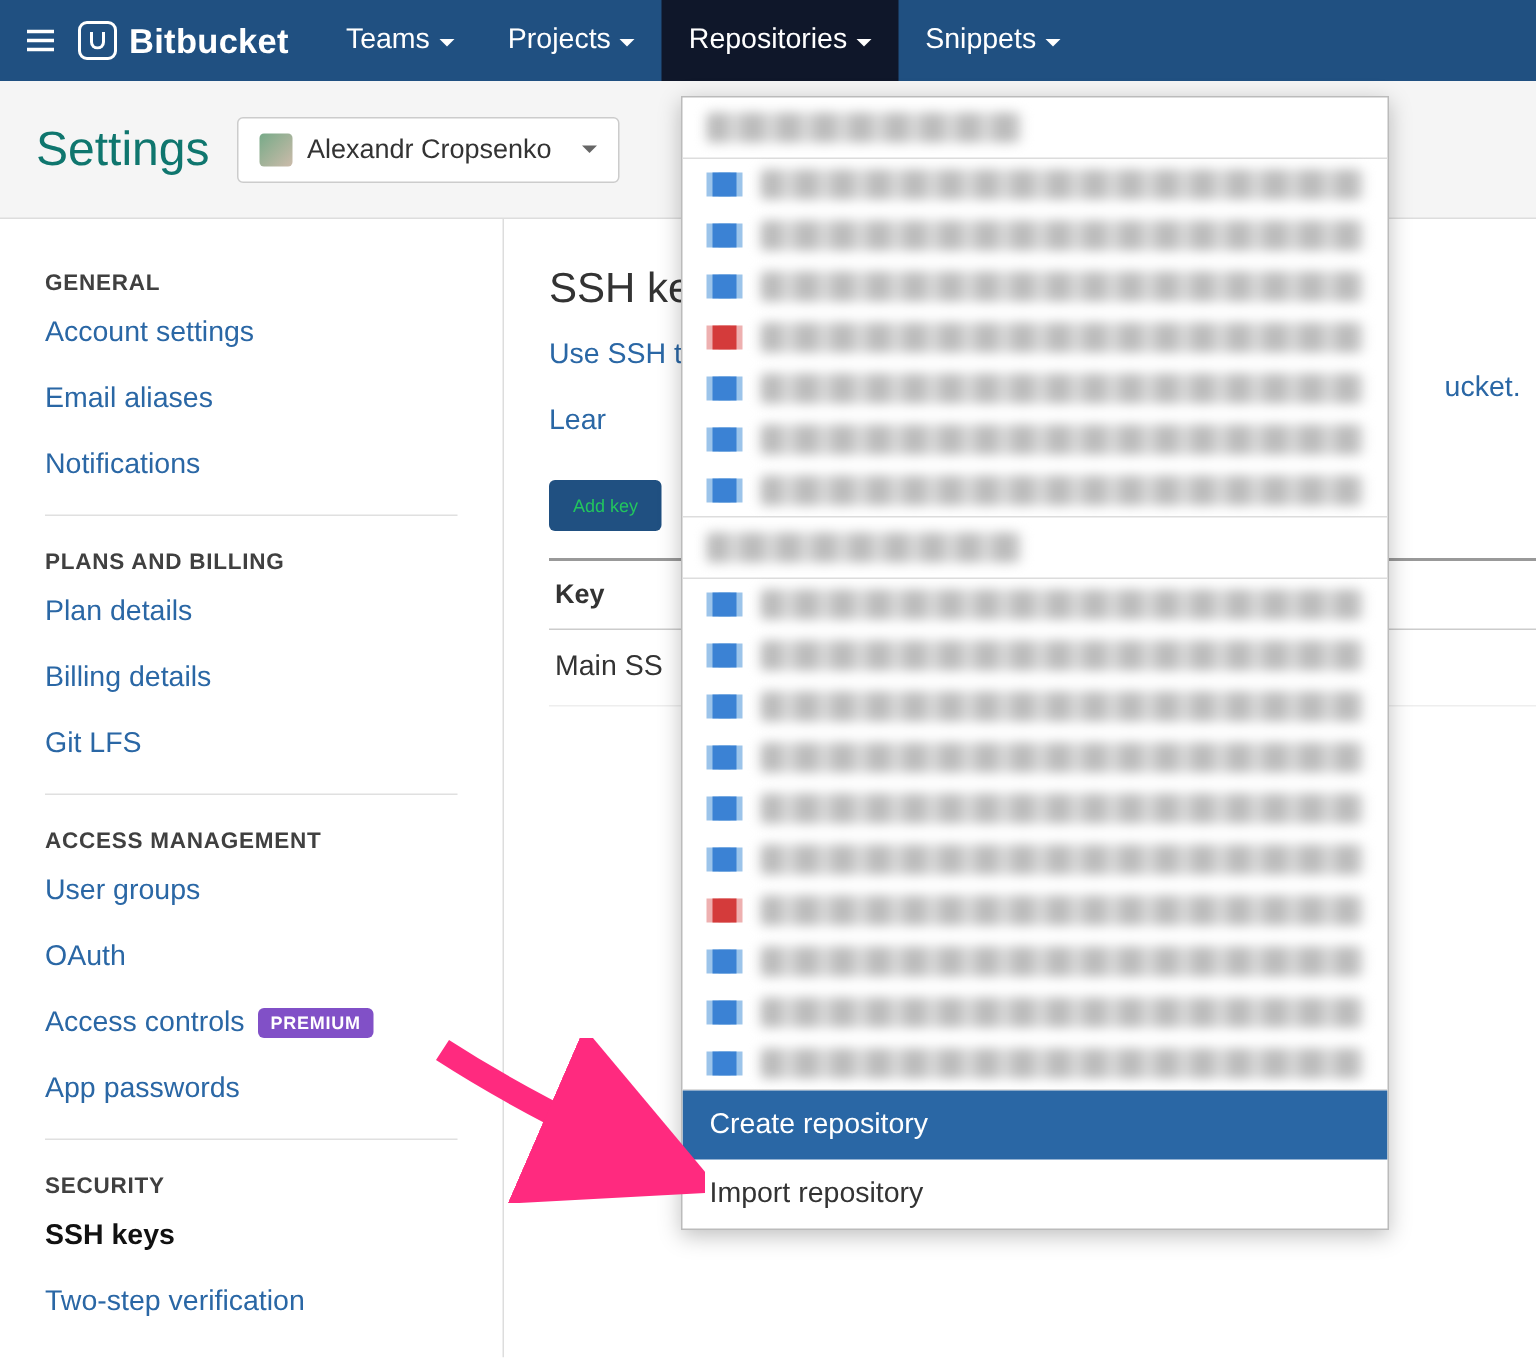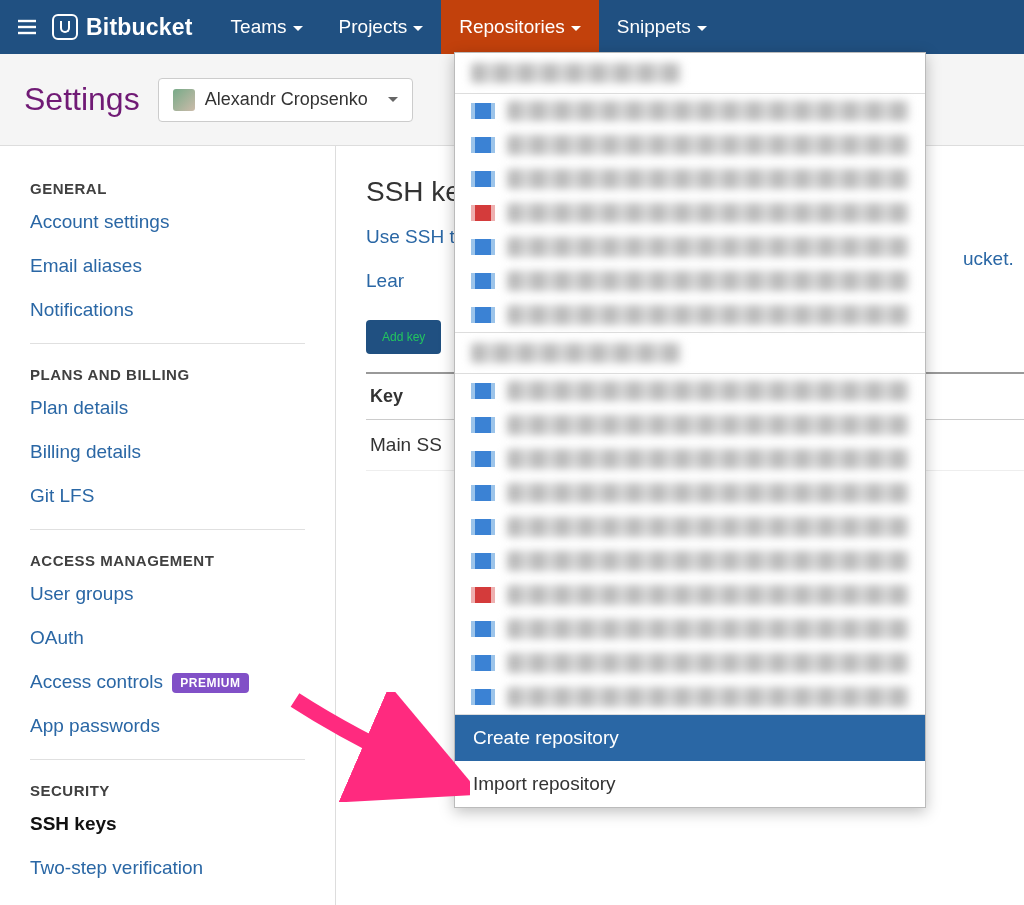--- a/index.html
+++ b/index.html
@@ -49,40 +49,40 @@
     border-bottom-left-radius:5px;border-bottom-right-radius:5px;
   }
   .nav-item {
     height:54px;
     padding: 0 18px;
     display:flex; align-items:center; gap:6px;
     font-size:19px;
     cursor:pointer;
     color:#fff;
   }
-  .nav-item.active { background:#c2410c; }
+  .nav-item.active { background:#0f172a; }
   .caret-down {
     width:0;height:0;
     border-left:5px solid transparent;
     border-right:5px solid transparent;
     border-top:5px solid #fff;
     margin-top:3px;
   }
 
   
   .subhead {
     height: 92px;
     background:#f5f5f5;
     border-bottom:1px solid #ddd;
     display:flex;
     align-items:center;
     padding: 0 24px;
     gap:18px;
   }
-  .page-title { font-size:32px; color:#701a75; font-weight:400;}
+  .page-title { font-size:32px; color:#0f766e; font-weight:400;}
   .account-selector{
     height:44px;
     border:1px solid #ccc;
     border-radius:4px;
     background:#fff;
     display:flex;align-items:center;
     padding:16px 14px;
     gap:10px;
     cursor:pointer;
     font-size:18px;
@@ -155,21 +155,21 @@
   }
   .key-row{
     border-bottom:1px solid #eee;
     padding:14px 4px;
     font-size:19px;
   }
 
   
   .dropdown{
     position:absolute;
-    top:52px;
+    top:64px;
     left:454px;
     width:472px;
     background:#fff;
     border:1px solid #bbb;
     box-shadow:0 4px 14px rgba(0,0,0,.25);
     z-index:20;
     max-height: 800px;
     overflow:hidden;
   }
   .dd-sep{ border:none; border-top:1px solid #ddd; }

